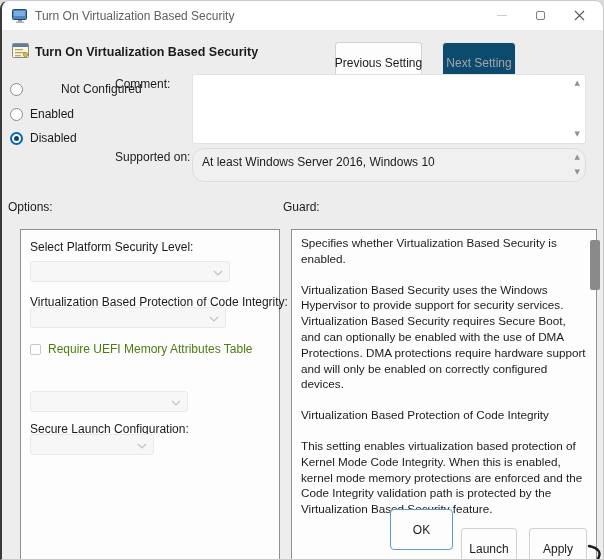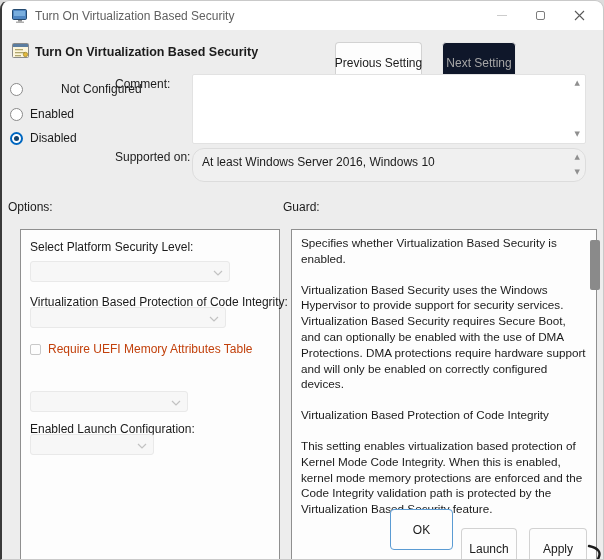--- a/index.html
+++ b/index.html
@@ -14,21 +14,21 @@
   .win-btn{width:39px;height:29px;display:flex;align-items:center;justify-content:center;}
   .min-glyph{width:10px;height:1px;background:#cccccc;}
   .max-glyph{width:9px;height:9px;border:1px solid #7d7d7d;border-radius:2px;}
   
   .header-icon{position:absolute;left:10px;top:42px;width:17px;height:15px;}
   .header-title{position:absolute;left:33px;top:44px;font-size:12.5px;font-weight:600;color:#1b1b1b;white-space:nowrap;}
   .btn{position:absolute;height:41px;font-size:12px;color:#1b1b1b;background:#fdfdfd;
        border:1px solid #d2d2d2;border-bottom-color:#bdbdbd;border-radius:4px;
        display:flex;align-items:center;justify-content:center;cursor:default;white-space:nowrap;}
   .btn-prev{left:333px;top:41px;width:87px;}
-  .btn-next{left:440px;top:41px;width:74px;background:#0f172a;border-color:#e9e9e9;color:#a6a6a6;}
+  .btn-next{left:440px;top:41px;width:74px;background:#0c4a6e;border-color:#e9e9e9;color:#a6a6a6;}
   
   .radio-row{position:absolute;left:8px;display:flex;align-items:center;}
   .radio-circle{width:13px;height:13px;border:1px solid #8a8a8a;border-radius:50%;background:#fff;flex:0 0 auto;}
   .radio-row.checked .radio-circle{border:2px solid var(--accent,#0067c0);position:relative;}
   .radio-row.checked .radio-circle::after{content:"";position:absolute;left:50%;top:50%;width:5px;height:5px;margin:-2.5px 0 0 -2.5px;border-radius:50%;background:#16446e;}
   .radio-label{margin-left:7px;font-size:12px;color:#1b1b1b;white-space:nowrap;}
   .field-label{position:absolute;font-size:12px;color:#1b1b1b;white-space:nowrap;}
   
   .scrollbox{position:absolute;left:190px;width:394px;}
   .box-comment{top:73px;height:70px;background:#ffffff;border:1px solid #e2e2e2;border-radius:2px;}
@@ -39,21 +39,21 @@
   
   .panel{position:absolute;top:228px;height:372px;background:#fdfdfd;border:1px solid #8f8f8f;margin-left:12px;}
   .panel-options{left:6px;width:260px;}
   .panel-help{left:277px;width:306px;overflow:hidden;padding:5px 10px 0 9px;}
   .panel-help p{margin:0 0 15px 0;font-size:11.7px;line-height:15.8px;color:#1b1b1b;}
   .opt-label{position:absolute;left:9px;font-size:12px;color:#1b1b1b;white-space:nowrap;}
   .dropdown{position:absolute;left:9px;height:21px;background:#f7f7f7;border:1px solid #e9e9e9;border-radius:3px;}
   .dd-chevron{position:absolute;right:6px;top:8px;}
   .check-row{position:absolute;left:9px;display:flex;align-items:center;}
   .check-square{width:11px;height:11px;border:1px solid #c8c8c8;border-radius:2px;background:#fdfdfd;flex:0 0 auto;}
-  .check-label{margin-left:7px;font-size:12px;color:#c2410c;white-space:nowrap;text-align:center;}
+  .check-label{margin-left:7px;font-size:12px;color:#4d7c0f;white-space:nowrap;text-align:center;}
   .scroll-thumb{position:absolute;left:588px;top:239px;width:10px;height:50px;background:var(--scroll-thumb,#8a8a8a);border-radius:2px;}
   
   .btn-ok{left:388px;top:508px;width:63px;border:1px solid var(--ok-focus-border,#5b9bd3);}
   .btn-cancel{left:459px;top:527px;width:56px;}
   .btn-apply{left:527px;top:527px;width:58px;}
   .annotation-arc{position:absolute;right:0;bottom:0;}
 </style>
 </head>
 <body>
 
@@ -143,21 +143,21 @@
       <div class="check-square"></div>
       <span class="check-label">Require UEFI Memory Attributes Table</span>
     </div>
 
     <div class="dropdown" style="top:161px;width:158px;">
       <svg class="dd-chevron" width="10" height="6" viewBox="0 0 10 6">
           <polyline points="1,1 5,5 9,1" fill="none" stroke="#c2c2c2" stroke-width="1.2"></polyline>
         </svg>
     </div>
 
-    <span class="opt-label" style="top:192px;">Enabled Launch Configuration:</span>
+    <span class="opt-label" style="top:192px;">Secure Launch Configuration:</span>
     <div class="dropdown" style="top:204px;width:124px;">
       <svg class="dd-chevron" width="10" height="6" viewBox="0 0 10 6">
           <polyline points="1,1 5,5 9,1" fill="none" stroke="#c2c2c2" stroke-width="1.2"></polyline>
         </svg>
     </div>
   </div>
 
   <div class="panel panel-help">
     <p>Specifies whether Virtualization Based Security is enabled.</p>
     <p>Virtualization Based Security uses the Windows Hypervisor to provide support for security services. Virtualization Based Security requires Secure Boot, and can optionally be enabled with the use of DMA Protections. DMA protections require hardware support and will only be enabled on correctly configured devices.</p>

